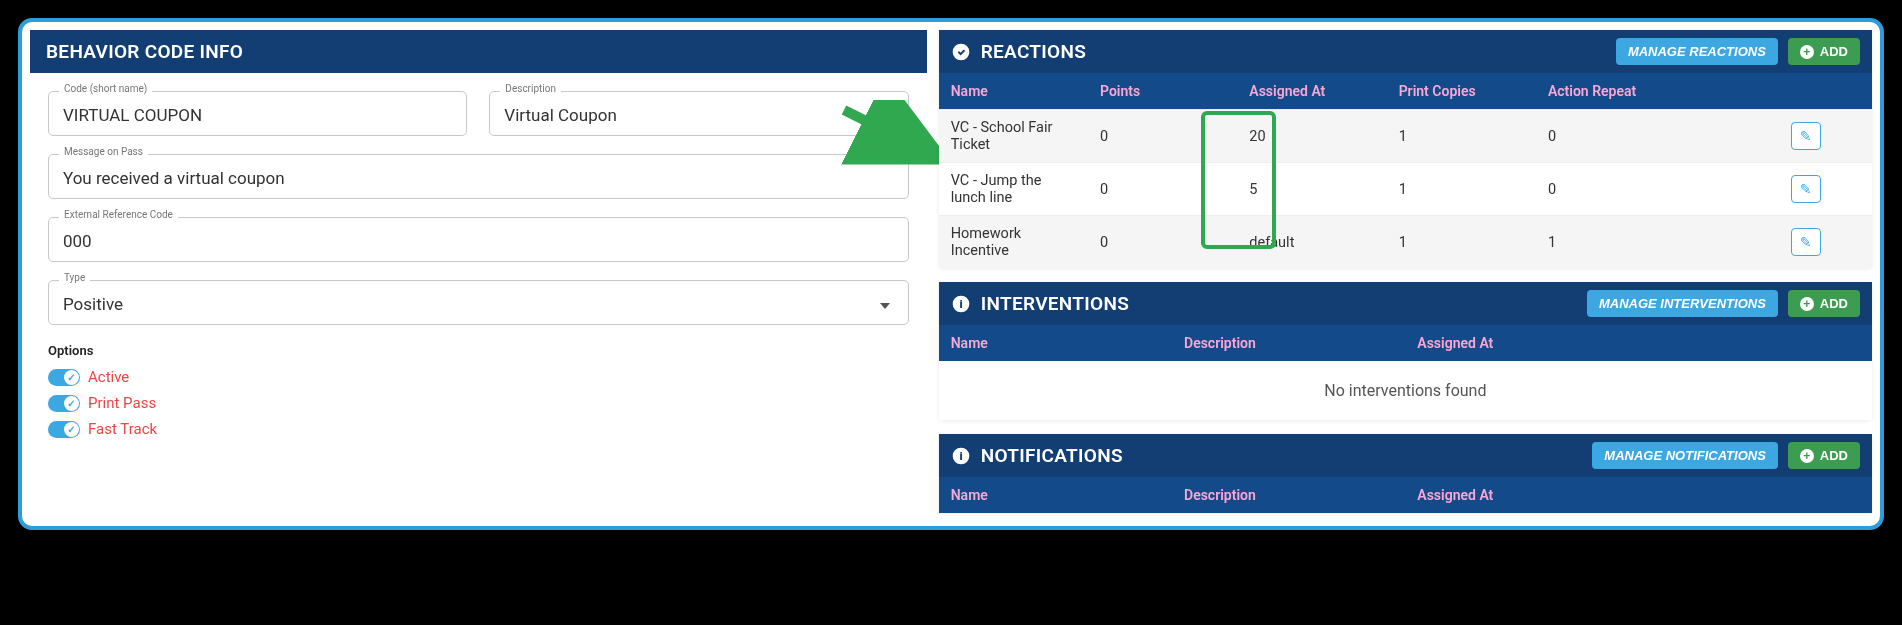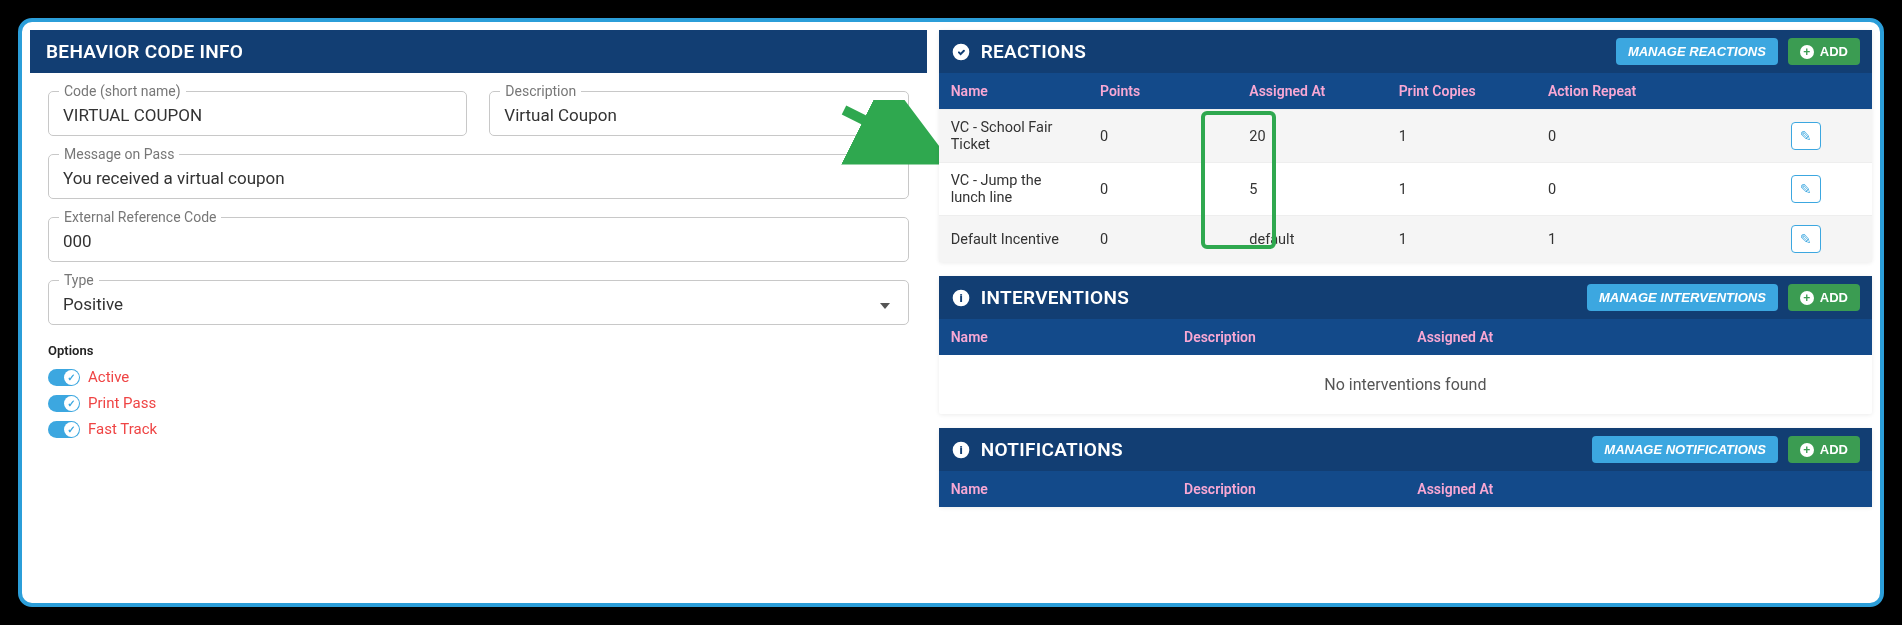--- a/index.html
+++ b/index.html
@@ -12,21 +12,21 @@
   .wrap {
     background: #fff;
     border: 4px solid #2b9ed9;
     border-radius: 14px;
     padding: 8px;
     width: 100%;
     position: relative;
     display: flex;
     gap: 12px;
     overflow: hidden;
-    height: 589px;
+    height: 512px;
   }
   .left-col { flex: 1 1 49%; display:flex; flex-direction:column;}
   .right-col { flex: 1 1 51%; display:flex; flex-direction:column; gap:14px; position:relative;}
   .panel-header {
     background: #123e73;
     color: #fff;
     font-weight: 600;
     font-size: 19px;
     padding: 10px 16px;
     display:flex;
@@ -42,21 +42,21 @@
     padding: 13px 14px 10px 14px;
     margin-bottom: 18px;
     background:#fff;
   }
   .field-label {
     position: absolute;
     top: -9px;
     left: 10px;
     background: #fff;
     padding: 0 5px;
-    font-size: 14px;
+    font-size: 10px;
     color: #777;
   }
   .field .value {
     font-size: 17px;
     color: #333;
   }
   .field.select::after {
     content: "";
     position:absolute;
     right:18px; top:50%;
@@ -232,21 +232,21 @@
             <td>VC - Jump the lunch line</td>
             <td>0</td>
             <td>5</td>
             <td>1</td>
             <td>0</td>
             <td><span class="edit-btn">
                   <span class="pencil">✎</span>
                 </span></td>
           </tr>
           <tr>
-            <td>Default Incentive</td>
+            <td>Homework Incentive</td>
             <td>0</td>
             <td>default</td>
             <td>1</td>
             <td>1</td>
             <td><span class="edit-btn">
                   <span class="pencil">✎</span>
                 </span></td>
           </tr>
         </tbody>
       </table>

